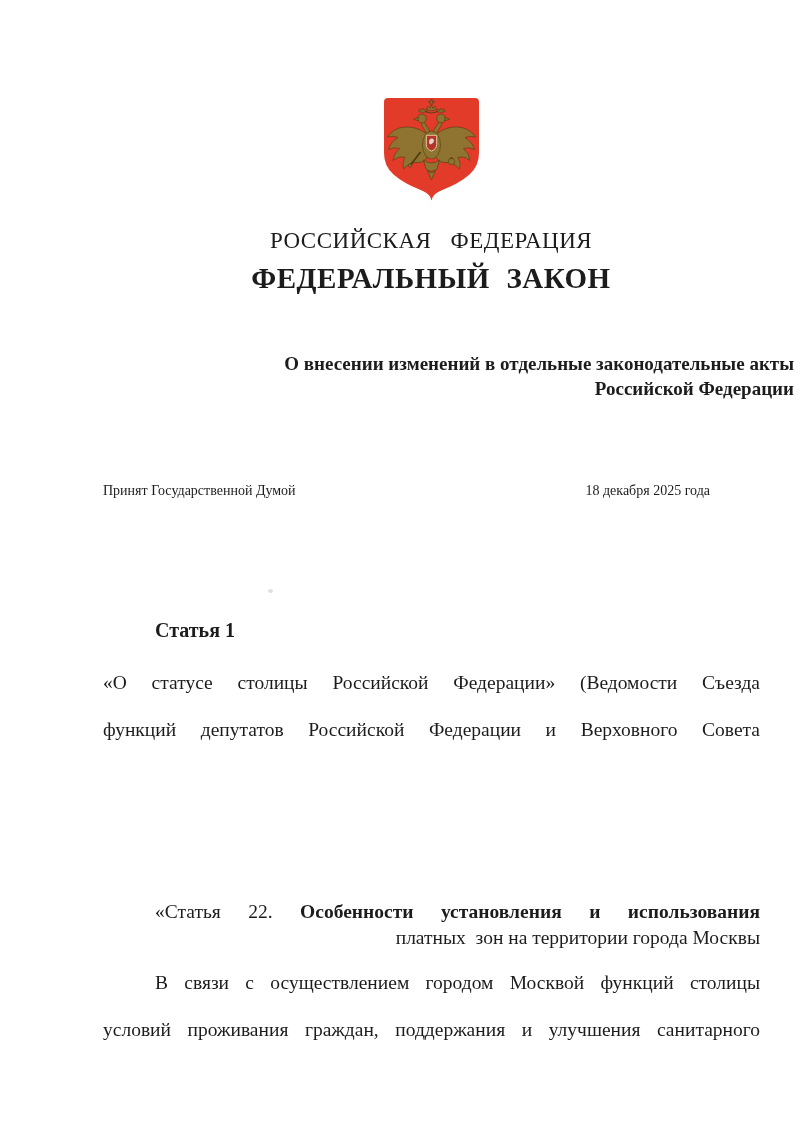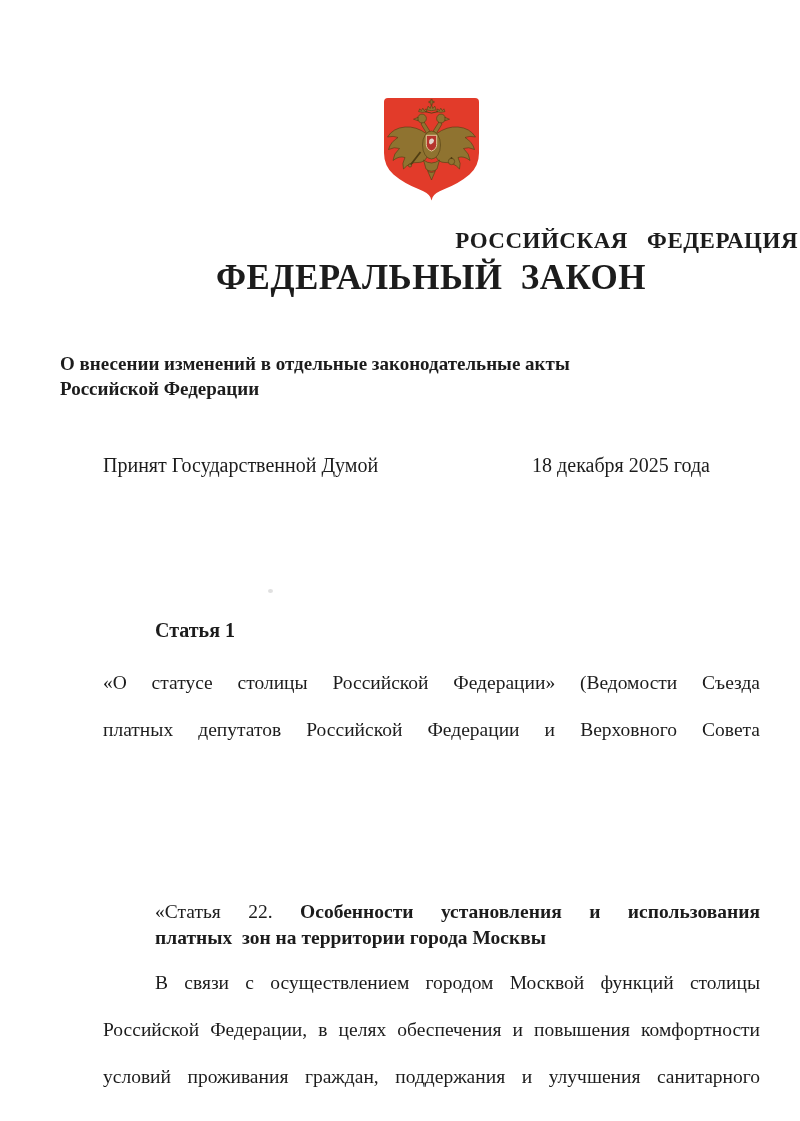--- a/index.html
+++ b/index.html
@@ -13,44 +13,44 @@
     overflow:hidden;
   }
   .abs{position:absolute;}
 
   
   .emblem{left:380px;top:97px;width:103px;height:107px;}
 
   
   .country{
     left:64px;top:228px;width:734px;
-    text-align:right;
+    text-align:center;
     font-size:23px;line-height:26px;
     letter-spacing:0.5px;word-spacing:13px;
-    font-weight:700;
+    font-weight:400;
   }
   .lawtype{
     left:64px;top:261px;width:734px;
     text-align:center;
-    font-size:35px;line-height:34px;
+    font-size:29px;line-height:34px;
     letter-spacing:0.5px;word-spacing:9px;
     font-weight:700;
   }
   .lawtitle{
     left:60px;top:351px;width:734px;
-    text-align:left;
+    text-align:right;
     font-size:19px;line-height:25px;
     font-weight:700;
   }
 
   
   .adoption{
-    left:103px;top:453px;width:607px;
+    left:103px;top:479px;width:607px;
     display:flex;justify-content:space-between;
-    font-size:20px;line-height:24px;
+    font-size:14px;line-height:24px;
   }
 
   
   .article1{
     left:155px;top:619px;
     font-size:20px;font-weight:700;
   }
 
   
   .para{
@@ -62,21 +62,21 @@
   .jline{display:block;text-align:justify;text-align-last:justify;}
   .jline.firstline{padding-left:52px;}
   .jline.lastline{text-align-last:left;}
 
   
   .st22{
     left:155px;top:899px;width:605px;
     font-size:19.5px;line-height:26px;
   }
   .st22 .line1{text-align:justify;text-align-last:justify;}
-  .st22 .line2{text-align:left;font-weight:700;white-space:pre-wrap;}
+  .st22 .line2{text-align:right;font-weight:400;white-space:pre-wrap;}
   .b{font-weight:700;}
 
   
   .speck{
     left:268px;top:589px;width:5px;height:4px;
     background:#d8d8d8;border-radius:50%;
     opacity:.8;
   }
 </style>
 </head>
@@ -135,30 +135,29 @@
     <span>Принят Государственной Думой</span>
     <span>18 декабря 2025 года</span>
   </div>
 
   <div class="abs speck"></div>
 
   <div class="abs article1">Статья 1</div>
 
   <div class="abs para para1">
       <div class="jline">«О статусе столицы Российской Федерации» (Ведомости Съезда</div>
-      <div class="jline">платных депутатов Российской Федерации и Верховного Совета</div>
+      <div class="jline">функций депутатов Российской Федерации и Верховного Совета</div>
     </div>
 
   <div class="abs st22">
     <div class="line1">
       <span>«Статья 22.</span>
       <span class="b">Особенности установления и использования</span>
     </div>
     <div class="line2">платных  зон на территории города Москвы</div>
   </div>
 
   <div class="abs para para2">
       <div class="jline firstline">В связи с осуществлением городом Москвой функций столицы</div>
-      <div class="jline">Российской Федерации, в целях обеспечения и повышения комфортности</div>
       <div class="jline">условий проживания граждан, поддержания и улучшения санитарного</div>
     </div>
 
 </div>
 
 </body></html>

